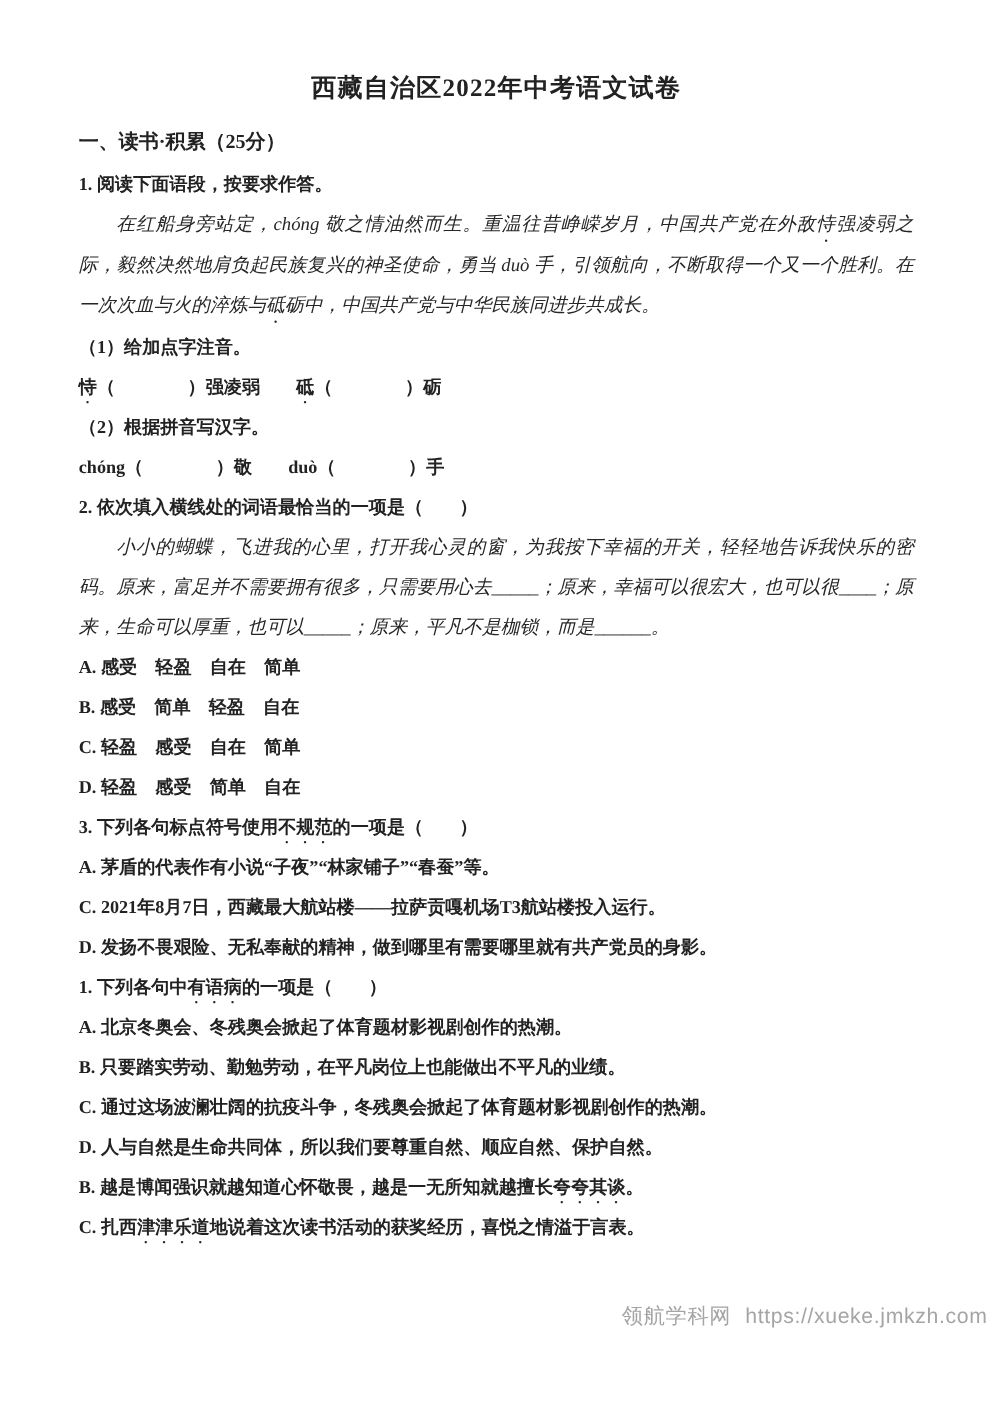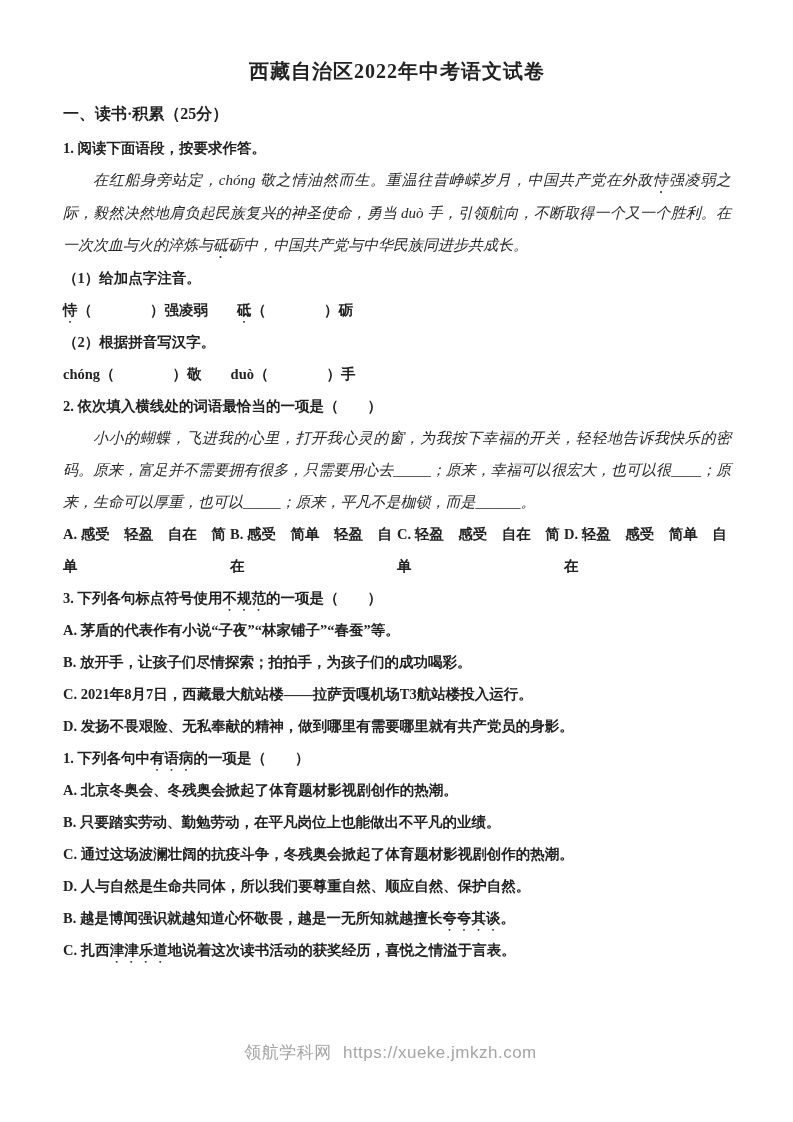--- a/index.html
+++ b/index.html
@@ -27,30 +27,30 @@
   .line {
     font-size: 14.5px; line-height: 32px; min-height: 32px;
     white-space: pre-wrap;
     font-weight: bold;
   }
   .passage {
     font-size: 15px; line-height: 32px; text-align: justify;
     text-indent: 2em; font-style: italic; color: #262626;
     white-space: normal;
   }
-  .options-grid { display: grid; grid-template-columns: 1fr 1fr 1fr 1fr; }
+  .options-grid { display: grid; grid-template-columns: 1fr; }
   .em-dot {
     -webkit-text-emphasis: filled dot;
     -webkit-text-emphasis-position: under right;
     text-emphasis: filled dot;
     text-emphasis-position: under right;
   }
   .watermark {
-    position: absolute; left: 0; right: 12px; bottom: 26px;
-    text-align: center;
+    position: absolute; left: 0; right: 0; bottom: 26px;
+    text-align: right;
     font-family: "Liberation Sans", "DejaVu Sans", sans-serif;
     font-size: 17px; color: #a5a5a5; letter-spacing: 0.5px;
   }
   .watermark span { margin: 0 3px; }
 </style>
 </head>
 <body>
 
 <div class="page">
 
@@ -74,21 +74,20 @@
       <div class="line option">A. 感受　轻盈　自在　简单</div>
       <div class="line option">B. 感受　简单　轻盈　自在</div>
       <div class="line option">C. 轻盈　感受　自在　简单</div>
       <div class="line option">D. 轻盈　感受　简单　自在</div>
     </div>
   </section>
 
   <section>
     <div class="line stem"><span>3. 下列各句标点符号使用</span><span class="em-dot">不规范</span><span>的一项是（　　）</span></div>
     <div class="line option">A. 茅盾的代表作有小说“子夜”“林家铺子”“春蚕”等。</div>
-    <div class="line option">B. 放开手，让孩子们尽情探索；拍拍手，为孩子们的成功喝彩。</div>
     <div class="line option">C. 2021年8月7日，西藏最大航站楼——拉萨贡嘎机场T3航站楼投入运行。</div>
     <div class="line option">D. 发扬不畏艰险、无私奉献的精神，做到哪里有需要哪里就有共产党员的身影。</div>
   </section>
 
   <section>
     <div class="line stem"><span>1. 下列各句中</span><span class="em-dot">有语病</span><span>的一项是（　　）</span></div>
     <div class="line option">A. 北京冬奥会、冬残奥会掀起了体育题材影视剧创作的热潮。</div>
     <div class="line option">B. 只要踏实劳动、勤勉劳动，在平凡岗位上也能做出不平凡的业绩。</div>
     <div class="line option">C. 通过这场波澜壮阔的抗疫斗争，冬残奥会掀起了体育题材影视剧创作的热潮。</div>
     <div class="line option">D. 人与自然是生命共同体，所以我们要尊重自然、顺应自然、保护自然。</div>

